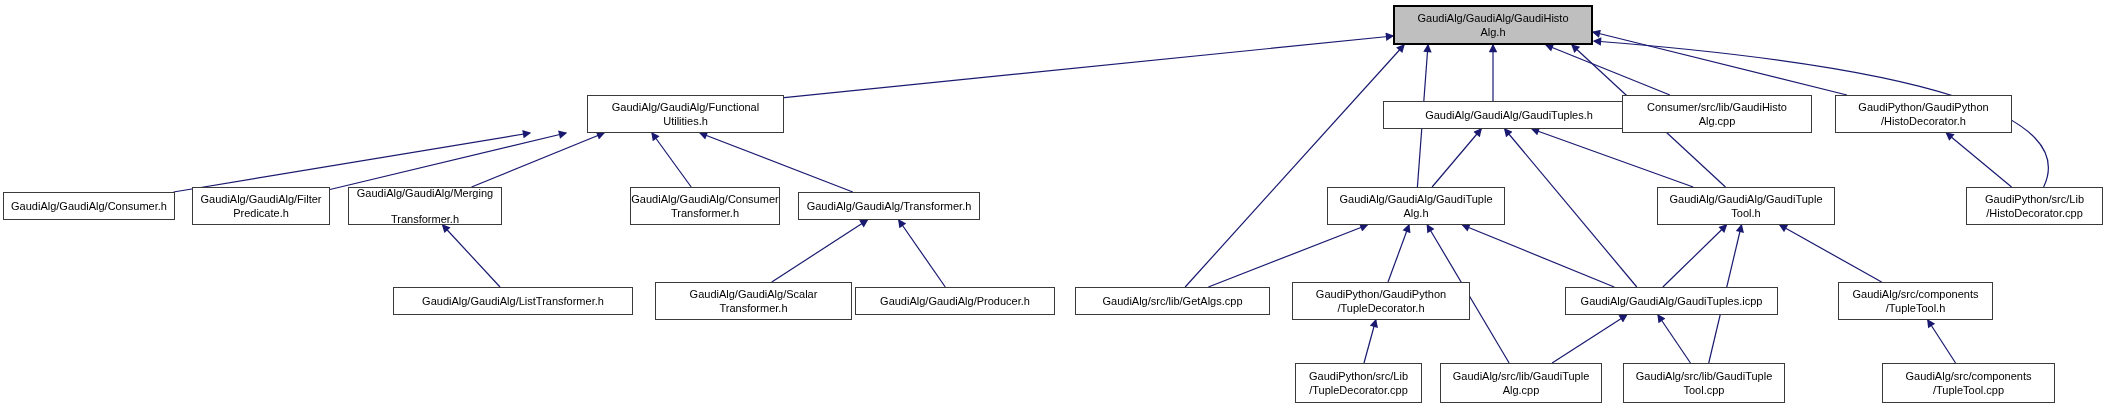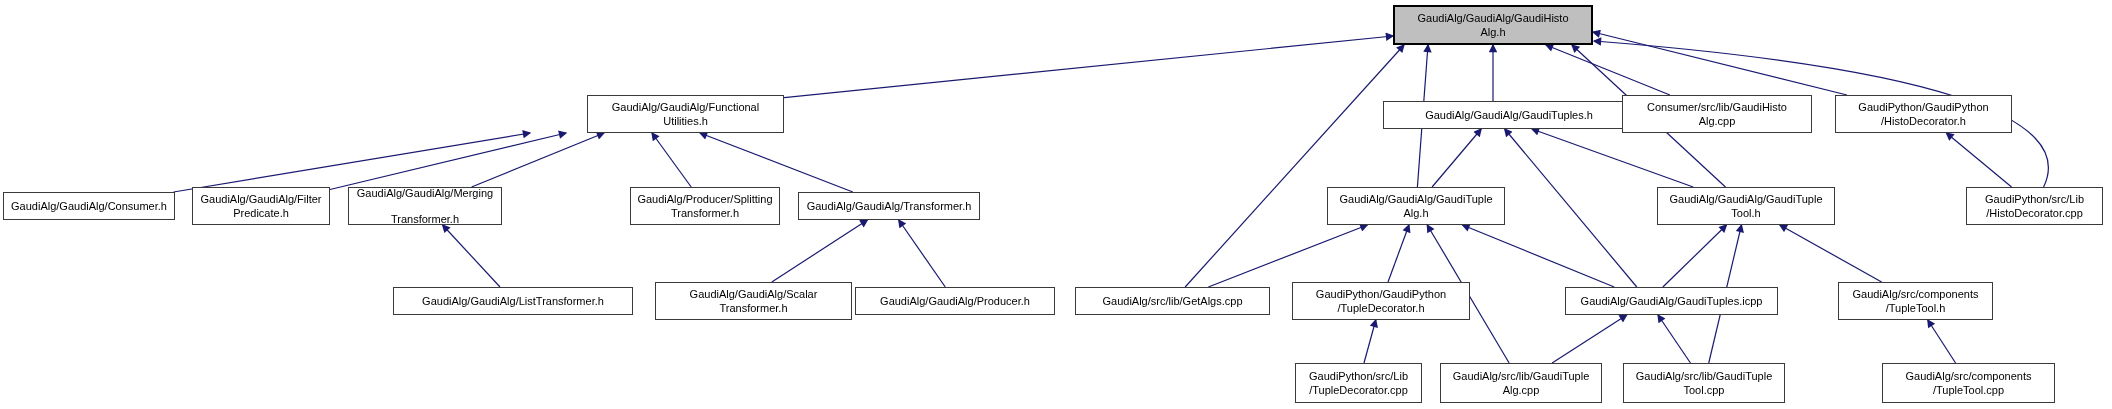--- a/index.html
+++ b/index.html
@@ -112,21 +112,21 @@
       </div>
       <div class="gnode" style="left: 192px; top: 187px; width: 138px; height: 38px; text-align: right;">
         <div class="lbl">GaudiAlg/GaudiAlg/Filter</div>
         <div class="lbl">Predicate.h</div>
       </div>
       <div class="gnode" style="left: 348px; top: 187px; width: 154px; height: 38px; gap: 12px;">
         <div class="lbl">GaudiAlg/GaudiAlg/Merging</div>
         <div class="lbl">Transformer.h</div>
       </div>
       <div class="gnode" style="left: 630px; top: 187px; width: 150px; height: 38px;">
-        <div class="lbl">GaudiAlg/Producer/Splitting</div>
+        <div class="lbl">GaudiAlg/GaudiAlg/Consumer</div>
         <div class="lbl">Transformer.h</div>
       </div>
       <div class="gnode" style="left: 798px; top: 192px; width: 182px; height: 28px;">
         <div class="lbl">GaudiAlg/GaudiAlg/Transformer.h</div>
       </div>
       <div class="gnode" style="left: 1327px; top: 187px; width: 178px; height: 38px;">
         <div class="lbl">GaudiAlg/GaudiAlg/GaudiTuple</div>
         <div class="lbl">Alg.h</div>
       </div>
       <div class="gnode" style="left: 1657px; top: 187px; width: 178px; height: 38px;">

